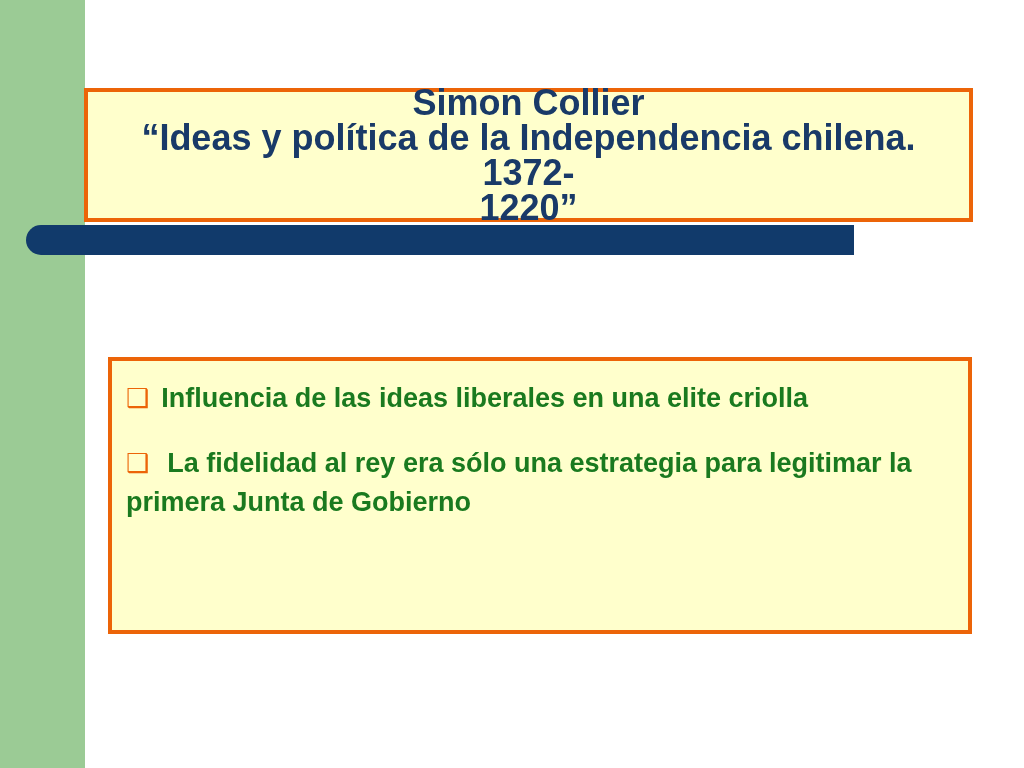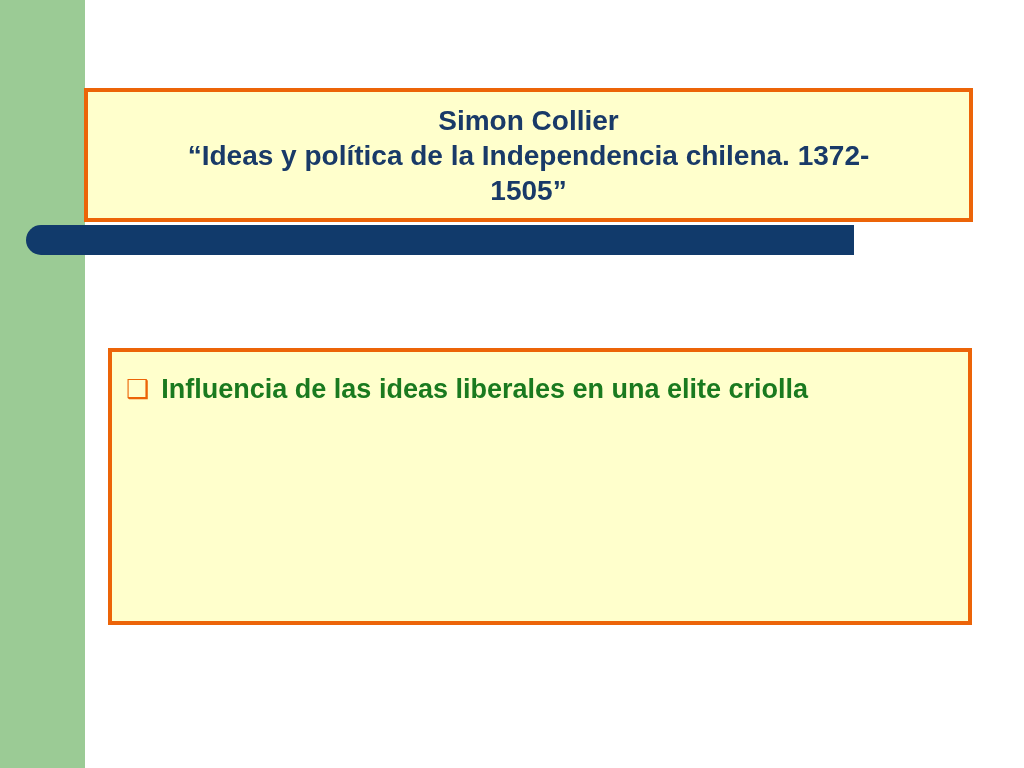--- a/index.html
+++ b/index.html
@@ -58,34 +58,34 @@
     border: 4px solid #ec6408;
     display: flex;
     align-items: center;
     justify-content: center;
   }
   .title-text {
     width: 100%;
     text-align: center;
     color: #193a68;
     font-weight: bold;
-    font-size: 28px;
+    font-size: 36px;
     line-height: 35px;
     padding: 0 6px;
     box-sizing: border-box;
   }
   .title-line {
     display: block;
   }
 
   
   .body-box {
     position: absolute;
     left: 108px;
-    top: 348px;
+    top: 357px;
     width: 864px;
     height: 277px;
     box-sizing: border-box;
     background: #ffffcc;
     border: 4px solid #ec6408;
     padding: 18px 16px 16px 8px;
   }
 
   .bullet-item {
     display: block;
@@ -125,24 +125,25 @@
 <div class="slide">
 
   <div class="green-band"></div>
 
   <div class="navy-bar"></div>
 
   <div class="title-box">
     <div class="title-text">
       <span class="title-line">Simon Collier</span>
       <span class="title-line">“Ideas y política de la Independencia chilena. 1372-</span>
-      <span class="title-line">1505”</span>
+      <span class="title-line">1220”</span>
     </div>
   </div>
 
   <div class="body-box">
 
     <p class="bullet-item"><span class="bullet-glyph">❑</span><span class="bullet-gap"></span><span class="bullet-text">Influencia de las ideas liberales en una elite criolla</span></p>
 
+    <p class="bullet-item"><span class="bullet-glyph">❑</span><span class="bullet-gap-wide"></span><span class="bullet-text">La fidelidad al rey era sólo una estrategia para legitimar la primera Junta de Gobierno</span></p>
 
   </div>
 
 </div>
 
 </body></html>

